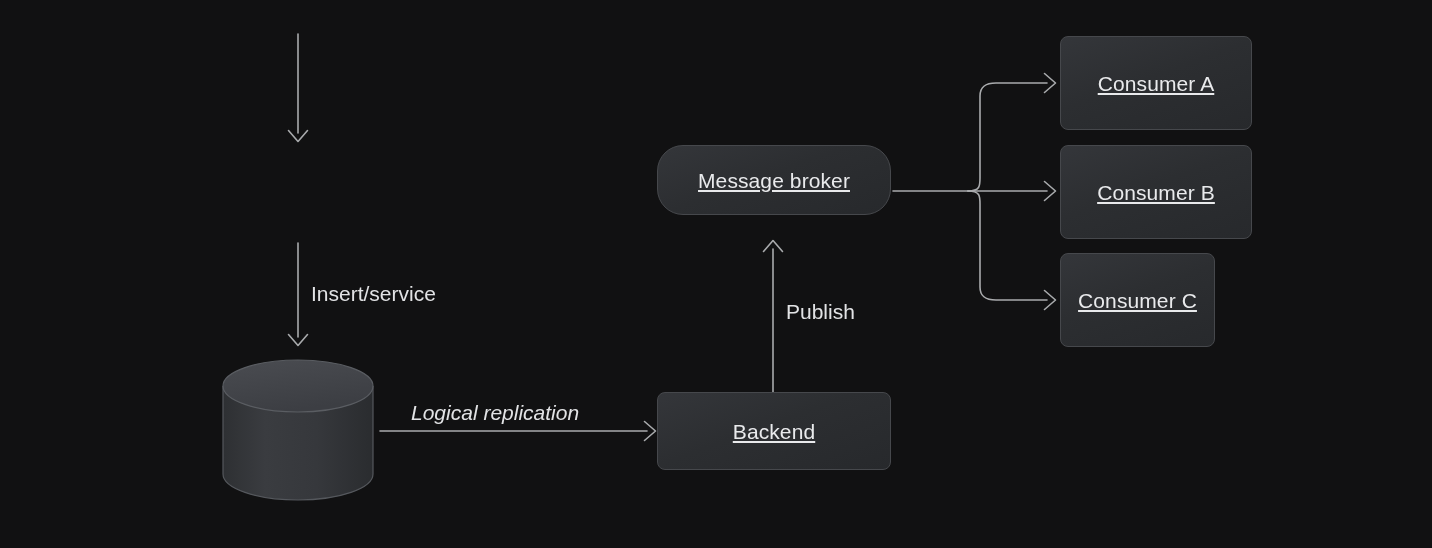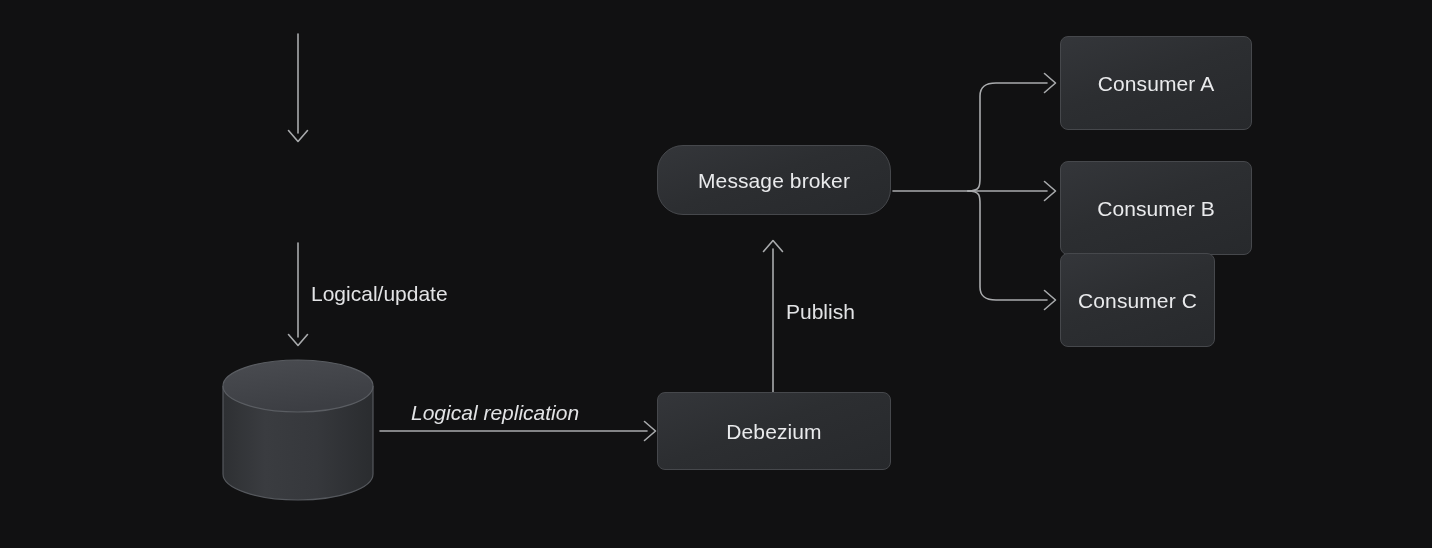--- a/index.html
+++ b/index.html
@@ -33,20 +33,21 @@
     border: 1px solid #46484c;
     display: flex;
     align-items: center;
     justify-content: center;
     color: #e9eaec;
     font-size: 21px;
     font-weight: 400;
     letter-spacing: 0.1px;
     line-height: 1;
     user-select: none;
+    text-decoration: underline;
   }
   .edge-label {
     position: absolute;
     color: #e2e3e5;
     font-size: 21px;
     font-weight: 400;
     white-space: nowrap;
     line-height: 1;
     user-select: none;
   }
@@ -115,34 +116,34 @@
       <path d="M 1044.5 290.5 L 1055.5 300 L 1044.5 309.5" fill="none" stroke="#a9abad" stroke-width="1.6" stroke-linecap="round" stroke-linejoin="round"></path>
     </g>
   </svg>
 
 
   <div class="node-box" style="left:657px; top:145px; width:234px; height:70px;border-radius:26px;">
     <span>Message broker</span>
   </div>
 
   <div class="node-box" style="left:657px; top:392px; width:234px; height:78px;">
-    <span>Debezium</span>
+    <span>Backend</span>
   </div>
 
   <div class="node-box" style="left:1060px; top:36px; width:192px; height:94px;">
     <span>Consumer A</span>
   </div>
 
-  <div class="node-box" style="left:1060px; top:145px; width:192px; height:94px;margin-top:16px;">
+  <div class="node-box" style="left:1060px; top:145px; width:192px; height:94px;">
     <span>Consumer B</span>
   </div>
 
   <div class="node-box" style="left:1060px; top:253px; width:155px; height:94px;">
     <span>Consumer C</span>
   </div>
 
-  <div class="edge-label" style="left:311px; top:283px;">Logical/update</div>
+  <div class="edge-label" style="left:311px; top:283px;">Insert/service</div>
 
   <div class="edge-label" style="left:411px; top:402px;font-style:italic;">Logical replication</div>
 
   <div class="edge-label" style="left:786px; top:301px;">Publish</div>
 
 </div>
 
 </body></html>

